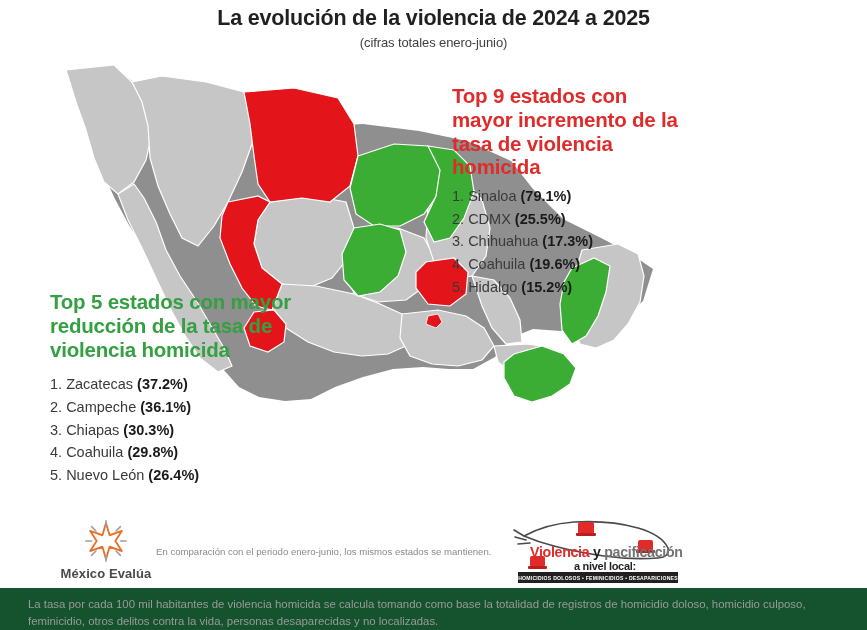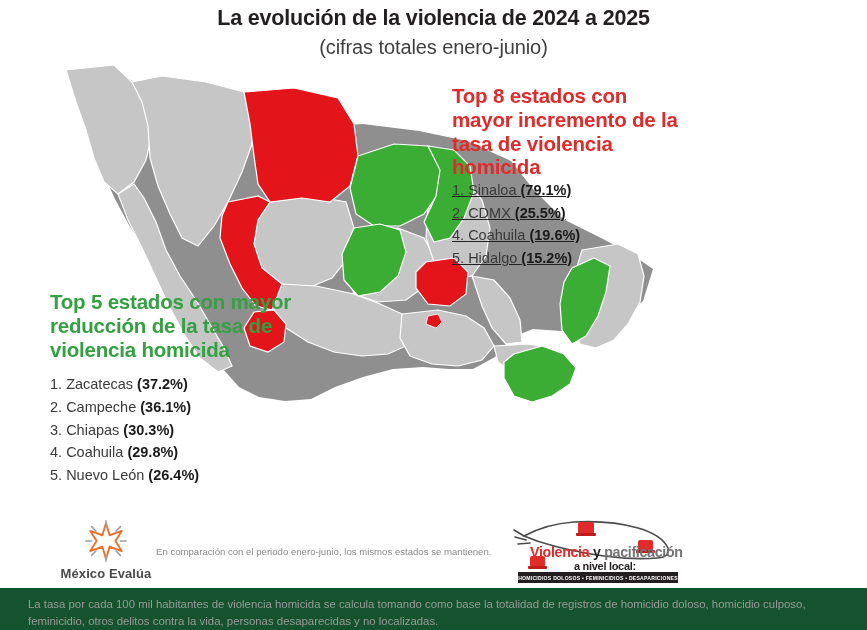--- a/index.html
+++ b/index.html
@@ -13,21 +13,21 @@
   }
   .stage{position:absolute;left:0;top:0;width:867px;height:630px;}
 
   
   .title-wrap{position:absolute;left:0;top:6px;width:867px;text-align:center;}
   .title{
     font-size:21.5px;font-weight:bold;letter-spacing:-0.2px;
     color:#231f20;line-height:1.15;
   }
   .subtitle{
-    font-size:20px;font-weight:400;color:#3f3f3f;
+    font-size:13px;font-weight:400;color:#3f3f3f;
     line-height:1.2;margin-top:4px;letter-spacing:-0.1px;
   }
 
   
   .map{position:absolute;left:58px;top:62px;width:600px;height:400px;}
   .map svg{display:block;width:100%;height:100%;}
 
   
   .callout{position:absolute;}
   .callout .heading{
@@ -36,21 +36,21 @@
   .callout ol{
     list-style:none;margin:0;padding:0;
   }
   .callout li{
     font-size:14.5px;color:#3a3a3a;line-height:1.56;white-space:nowrap;
   }
   .callout li b{color:#1a1a1a;font-weight:bold;}
 
   #callout-increase{left:452px;top:84px;width:230px;}
   #callout-increase .heading{color:#e02b2b;font-size:20.5px;}
-  #callout-increase ol{margin-top:0;text-decoration:underline;}
+  #callout-increase ol{margin-top:6px;}
 
   #callout-reduction{left:50px;top:290px;width:250px;}
   #callout-reduction .heading{color:#34a042;font-size:20.5px;}
   #callout-reduction ol{margin-top:12px;}
 
   
   .footer{position:absolute;left:0;top:506px;width:867px;height:82px;}
 
   .brand{position:absolute;left:36px;top:12px;width:140px;text-align:center;}
   .brand .star{width:46px;height:46px;margin:0 auto;display:block;}
@@ -175,27 +175,30 @@
         <path fill="#3cad34" stroke="#ffffff" stroke-width="1.2" d="M514 206 L536 196 L552 204 L548 230 L540 254 L528 274 L514 282 L504 268
              L502 242 L506 220 Z"></path>
 
         <path fill="#3cad34" stroke="#ffffff" stroke-width="1.2" d="M456 292 L484 284 L506 292 L518 306 L512 322 L494 334 L474 340 L456 334
              L446 316 L446 300 Z"></path>
       </g>
     </svg>
   </div>
 
   <div class="callout" id="callout-increase">
-    <div class="heading">Top 8 estados con mayor incremento de la tasa de violencia homicida</div>
+    <div class="heading">Top 9 estados con mayor incremento de la tasa de violencia homicida</div>
     <ol>
       <li>
         <span>1. </span><span>Sinaloa </span><b>(79.1%)</b>
       </li>
       <li>
         <span>2. </span><span>CDMX </span><b>(25.5%)</b>
+      </li>
+      <li>
+        <span>3. </span><span>Chihuahua </span><b>(17.3%)</b>
       </li>
       <li>
         <span>4. </span><span>Coahuila </span><b>(19.6%)</b>
       </li>
       <li>
         <span>5. </span><span>Hidalgo </span><b>(15.2%)</b>
       </li>
     </ol>
   </div>
 

